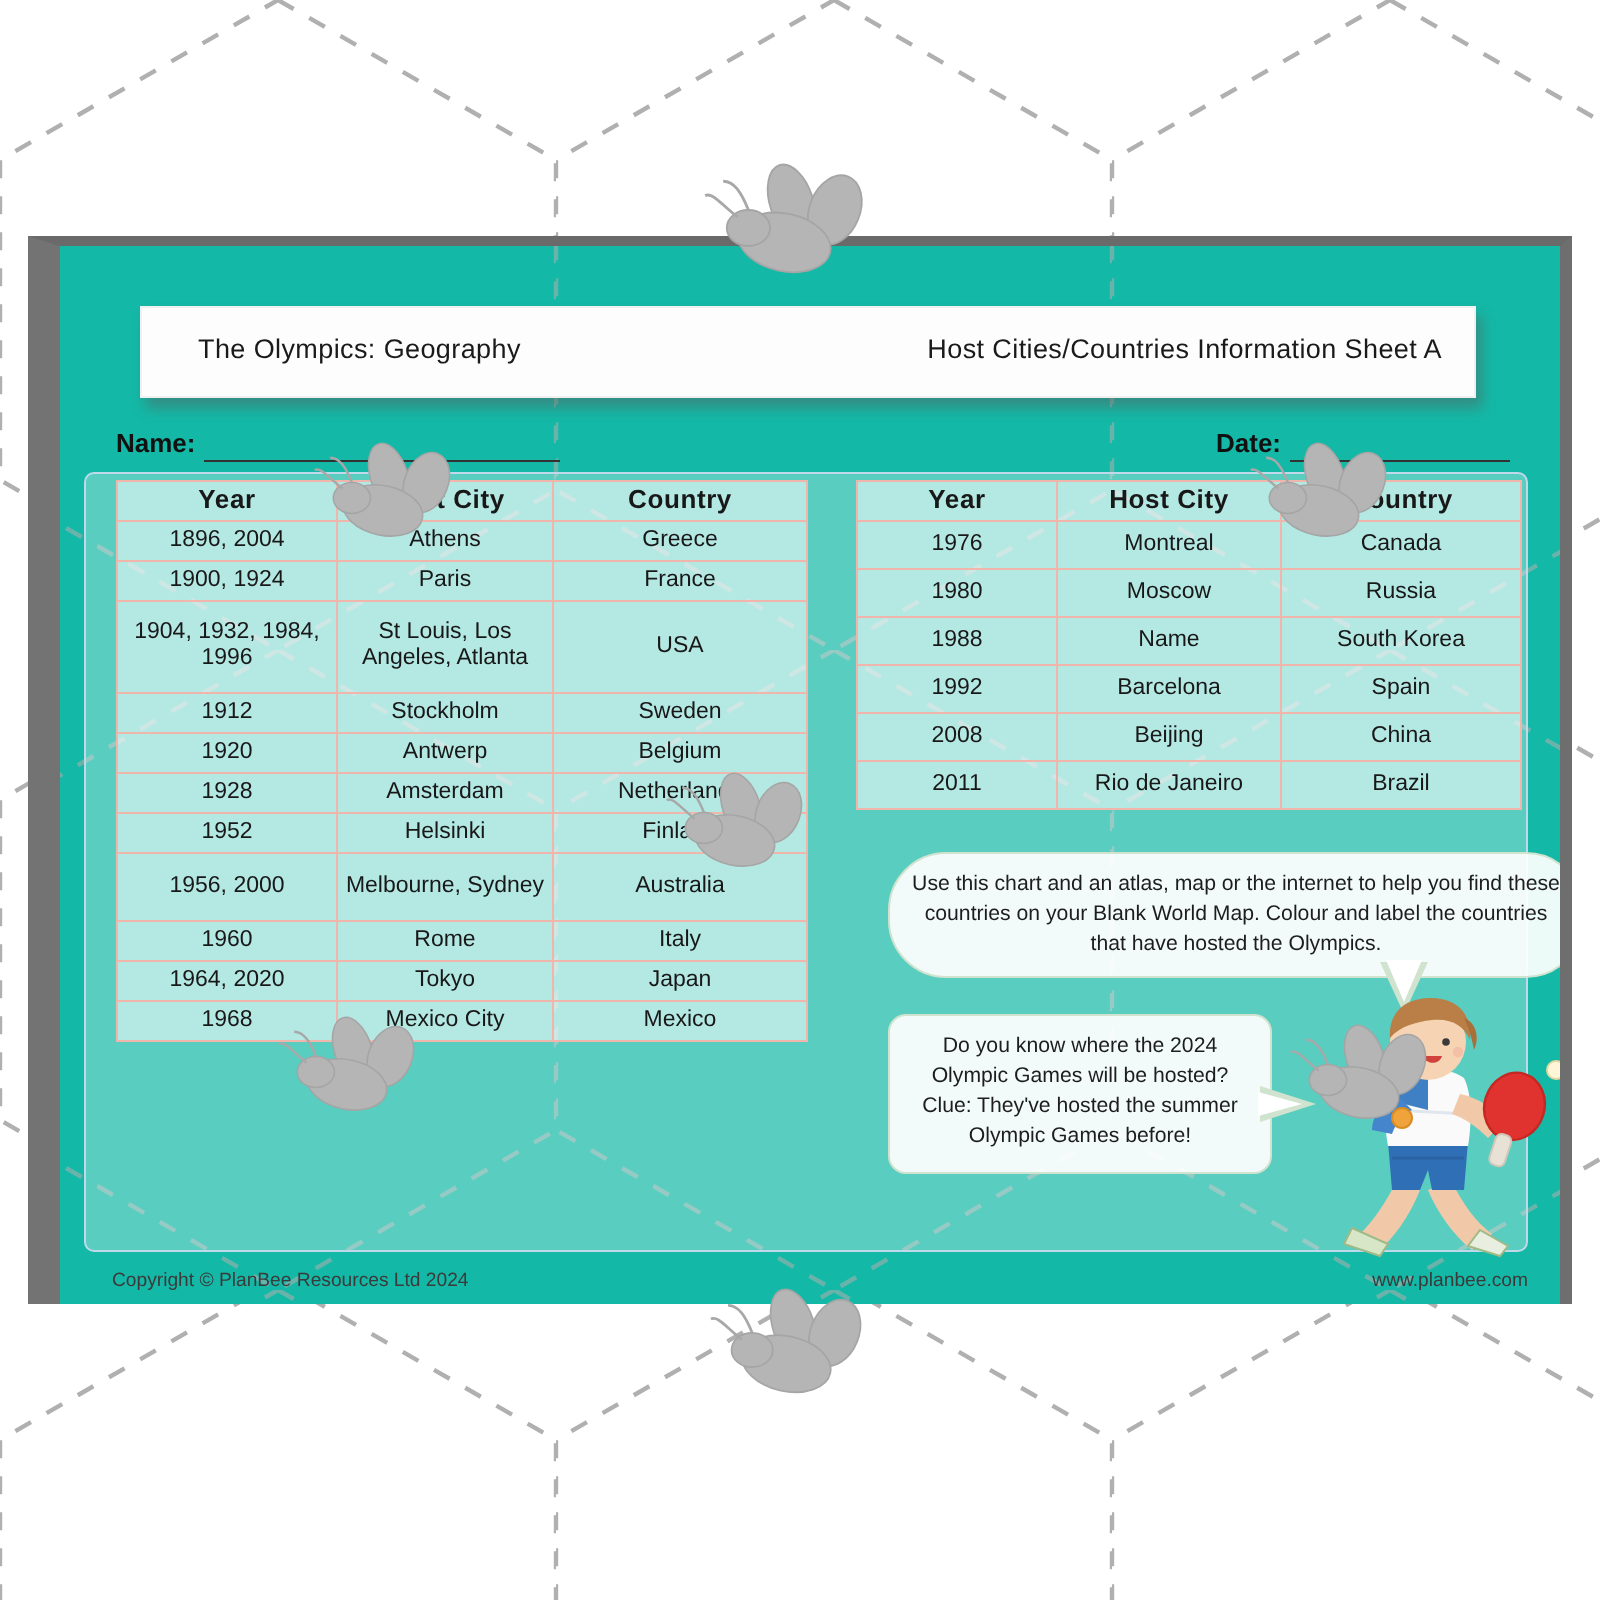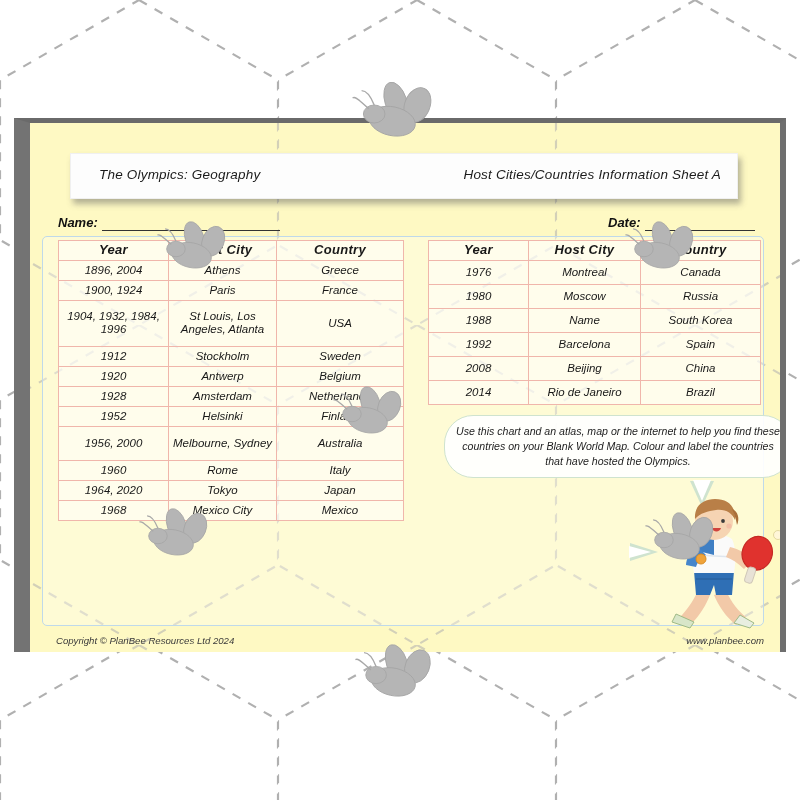--- a/index.html
+++ b/index.html
@@ -21,21 +21,21 @@
     left:14px;top:118px;width:772px;height:534px;
     background:#ffffff;
     border-left:16px solid #737373;
     border-right:6px solid #6e6e6e;
     border-top:5px solid #6a6a6a;
     border-bottom:0;
     box-sizing:border-box;
     z-index:2;
     overflow:hidden;
   }
-  #page-inner{position:relative;width:100%;height:100%;background:#fef9c3;font-style:italic;}
+  #page-inner{position:relative;width:100%;height:100%;background:#14b8a6;}
 
   
   #page-bg{position:absolute;left:-30px;top:-118px;width:800px;height:800px;opacity:.55;}
 
   #page-content{position:relative;z-index:3;width:100%;height:100%;}
 
   
   .banner{
     position:absolute;left:40px;top:30px;width:668px;height:46px;
     background:#fdfdfd;
@@ -101,21 +101,21 @@
     background:rgba(255,255,255,.92);
     border:1.4px solid #cfe3cf;
     border-radius:9px;
     box-sizing:border-box;
     text-align:center;
     color:#1d1d1d;
     font-size:10.6px;line-height:1.42;
     padding:8px 10px;
     font-family:"Liberation Sans", sans-serif;
   }
-  #bubble-1{left:414px;top:292px;width:348px;min-height:56px;border-radius:29px;}
+  #bubble-1{left:414px;top:303px;width:348px;min-height:56px;border-radius:29px;}
   #bubble-2{left:414px;top:384px;width:192px;min-height:80px;}
   .tail{position:absolute;width:0;height:0;}
   #tail-1{
     left:660px;top:358px;
     border-left:12px solid transparent;border-right:12px solid transparent;
     border-top:26px solid #cfe3cf;
   }
   #tail-1::after{
     content:"";position:absolute;left:-9px;top:-27px;
     border-left:9px solid transparent;border-right:9px solid transparent;
@@ -326,30 +326,31 @@
               <td>1992</td>
               <td>Barcelona</td>
               <td>Spain</td>
             </tr>
             <tr style="height: 24px;">
               <td>2008</td>
               <td>Beijing</td>
               <td>China</td>
             </tr>
             <tr style="height: 24px;">
-              <td>2014</td>
+              <td>2011</td>
               <td>Rio de Janeiro</td>
               <td>Brazil</td>
             </tr>
           </tbody>
       </table>
 
       <div class="bubble" id="bubble-1">Use this chart and an atlas, map or the internet to help you find these countries on your Blank World Map. Colour and label the countries that have hosted the Olympics.</div>
       <div class="tail" id="tail-1"></div>
 
+      <div class="bubble" id="bubble-2">Do you know where the 2024 Olympic Games will be hosted? Clue: They've hosted the summer Olympic Games before!</div>
       <div class="tail" id="tail-2"></div>
 
       <svg id="boy" viewBox="0 0 140 134" xmlns="http://www.w3.org/2000/svg">
 
         <path d="M46 96 C40 108 34 116 28 122 L40 128 C48 120 54 110 58 100 Z" fill="#f2c9a8"></path>
         <path d="M24 119 L42 127 L38 133 L20 127 Z" fill="#d8e6c8" stroke="#9fba86" stroke-width="1"></path>
 
         <path d="M74 96 C80 108 86 116 94 122 L84 130 C74 122 66 110 62 100 Z" fill="#f2c9a8"></path>
         <path d="M88 120 L102 128 L98 133 L82 128 Z" fill="#e8eee0" stroke="#9fba86" stroke-width="1"></path>
 

